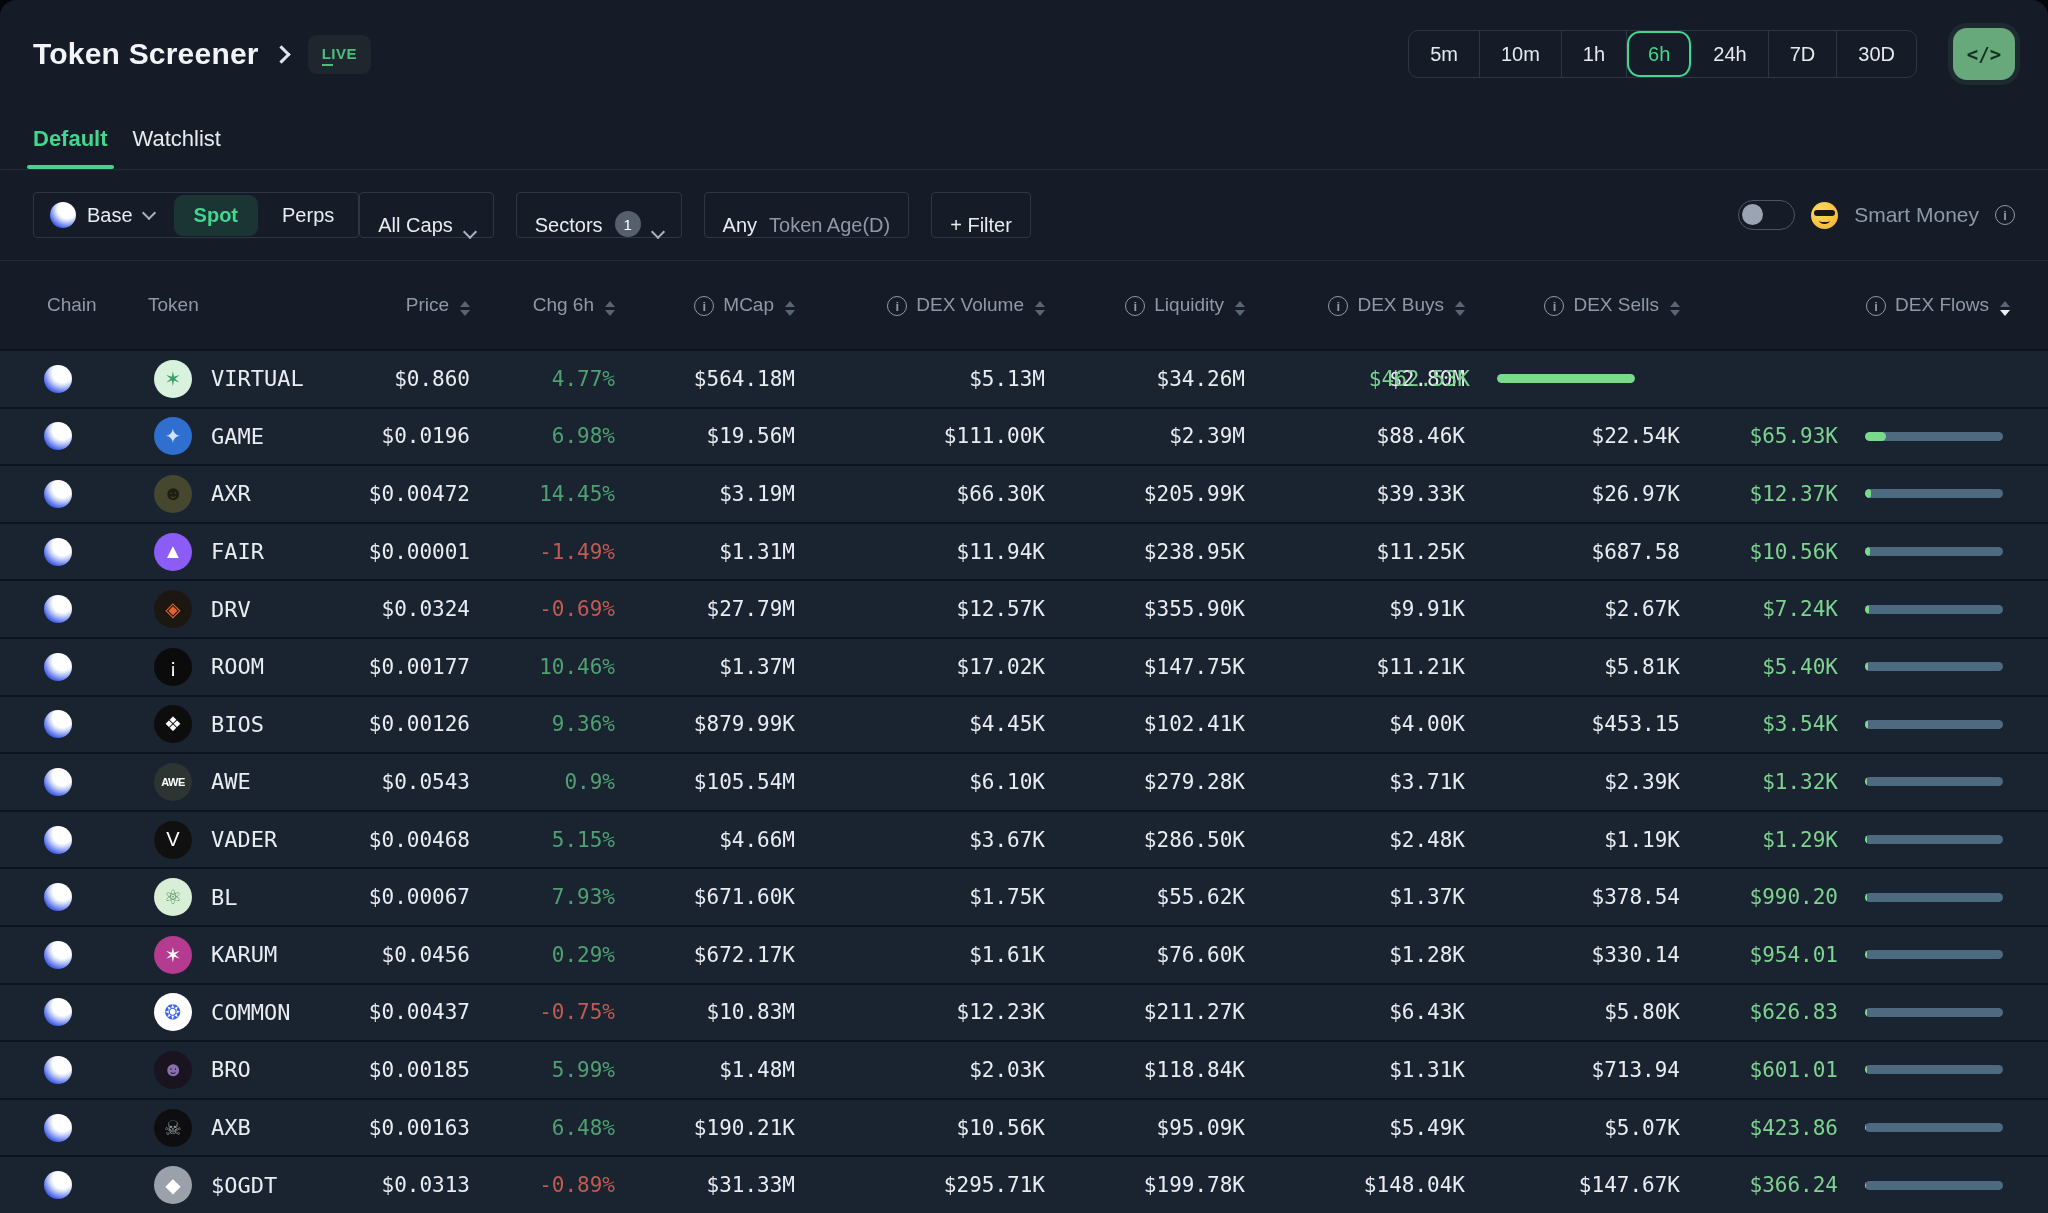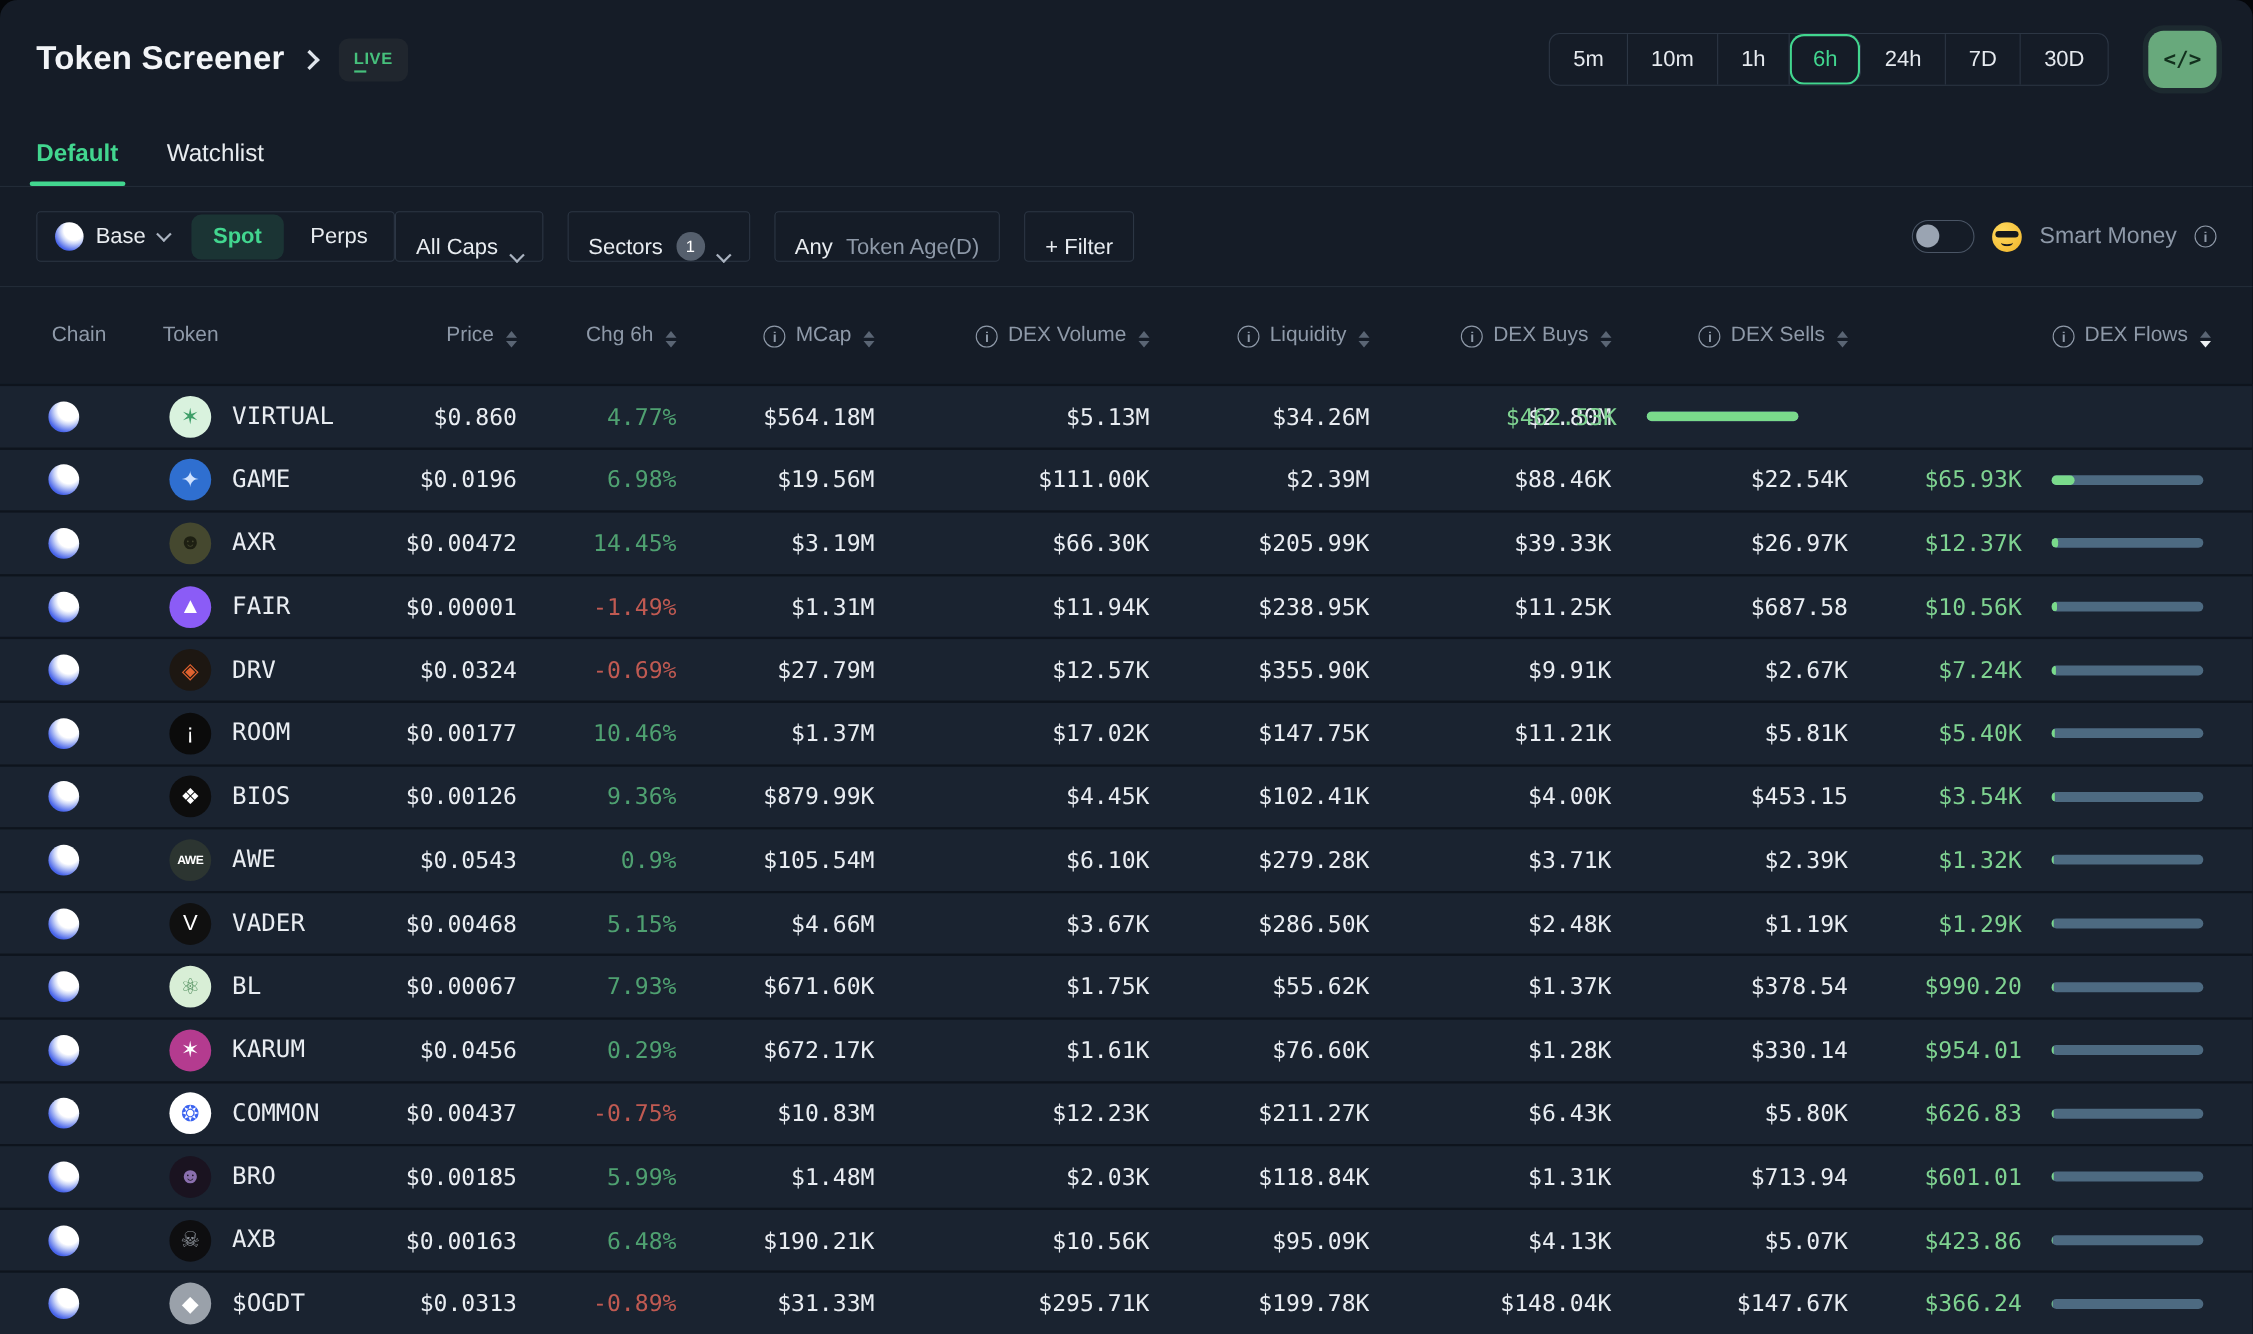--- a/index.html
+++ b/index.html
@@ -31,21 +31,21 @@
   .live-badge{position:relative;background:#20262e;color:#46c07c;font-size:15px;font-weight:700;letter-spacing:.5px;padding:10px 14px 12px;border-radius:9px}
   .live-badge::after{content:"";position:absolute;left:14px;bottom:8px;width:11px;height:2px;background:#46c07c}
   .top-right{display:flex;align-items:center}
   .timeframes{display:flex;border:1px solid var(--border);border-radius:10px;overflow:hidden}
   .seg{background:transparent;border:none;border-right:1px solid var(--border);color:#e6eaef;font-family:var(--sans);font-size:20px;height:46px;padding:0 21px;cursor:pointer}
   .seg:last-child{border-right:none}
   .seg.active{box-shadow:inset 0 0 0 2px var(--green);color:var(--green);border-radius:13px}
   .code-btn{margin-left:36px;width:62px;height:52px;border:none;border-radius:14px;background:#68a97c;color:#12301d;font-family:var(--mono);font-weight:700;font-size:19px;display:flex;align-items:center;justify-content:center;cursor:pointer;box-shadow:0 0 0 5px rgba(104,169,124,.10)}
 
   
-  .tabs{height:62px;padding:0 33px;display:flex;align-items:center;gap:44px;border-bottom:1px solid var(--divider)}
+  .tabs{height:62px;padding:0 33px;display:flex;align-items:center;gap:25px;border-bottom:1px solid var(--divider)}
   .tab{position:relative;height:100%;display:flex;align-items:center;color:#e8ecf0;font-size:22px;cursor:pointer}
   .tab.active{color:var(--green);font-weight:700}
   .tab.active::after{content:"";position:absolute;left:-6px;right:-6px;bottom:0;height:4px;border-radius:3px;background:var(--green)}
 
   
   .filterbar{height:91px;padding:0 33px;display:flex;align-items:center;border-bottom:1px solid var(--divider)}
   .pill{display:flex;align-items:flex-end;gap:12px;height:46px;border:1px solid var(--border);border-radius:4px;padding:0 18px;color:#e8ecf0;font-size:20px;cursor:pointer;background:transparent}
   .pill + .pill{margin-left:22px}
   .group-pill{display:flex;align-items:center;height:46px;border:1px solid var(--border);border-radius:4px;padding:0 6px 0 16px;gap:6px}
   .group-pill .base-part{display:flex;align-items:center;gap:11px;padding-right:14px;color:#e8ecf0;font-size:20px;cursor:pointer}
@@ -533,21 +533,21 @@
     </div>
     <div class="cell token">
       <span class="avatar" style="background: rgb(14, 14, 16); color: rgb(142, 148, 156);">☠</span>
       <span class="tname">AXB</span>
     </div>
     <div class="cell num price">$0.00163</div>
     <div class="cell num chg up">6.48%</div>
     <div class="cell num mcap">$190.21K</div>
     <div class="cell num vol">$10.56K</div>
     <div class="cell num liq">$95.09K</div>
-    <div class="cell num buys">$4.13K</div>
+    <div class="cell num buys">$5.49K</div>
     <div class="cell num sells">$5.07K</div>
     <div class="cell flows">
       <span class="flow-val">$423.86</span>
       <span class="flow-bar">
             <span class="flow-fill" style="width: 1%;"></span>
           </span>
     </div>
   </div>
       <div class="row">
     <div class="cell chain">

